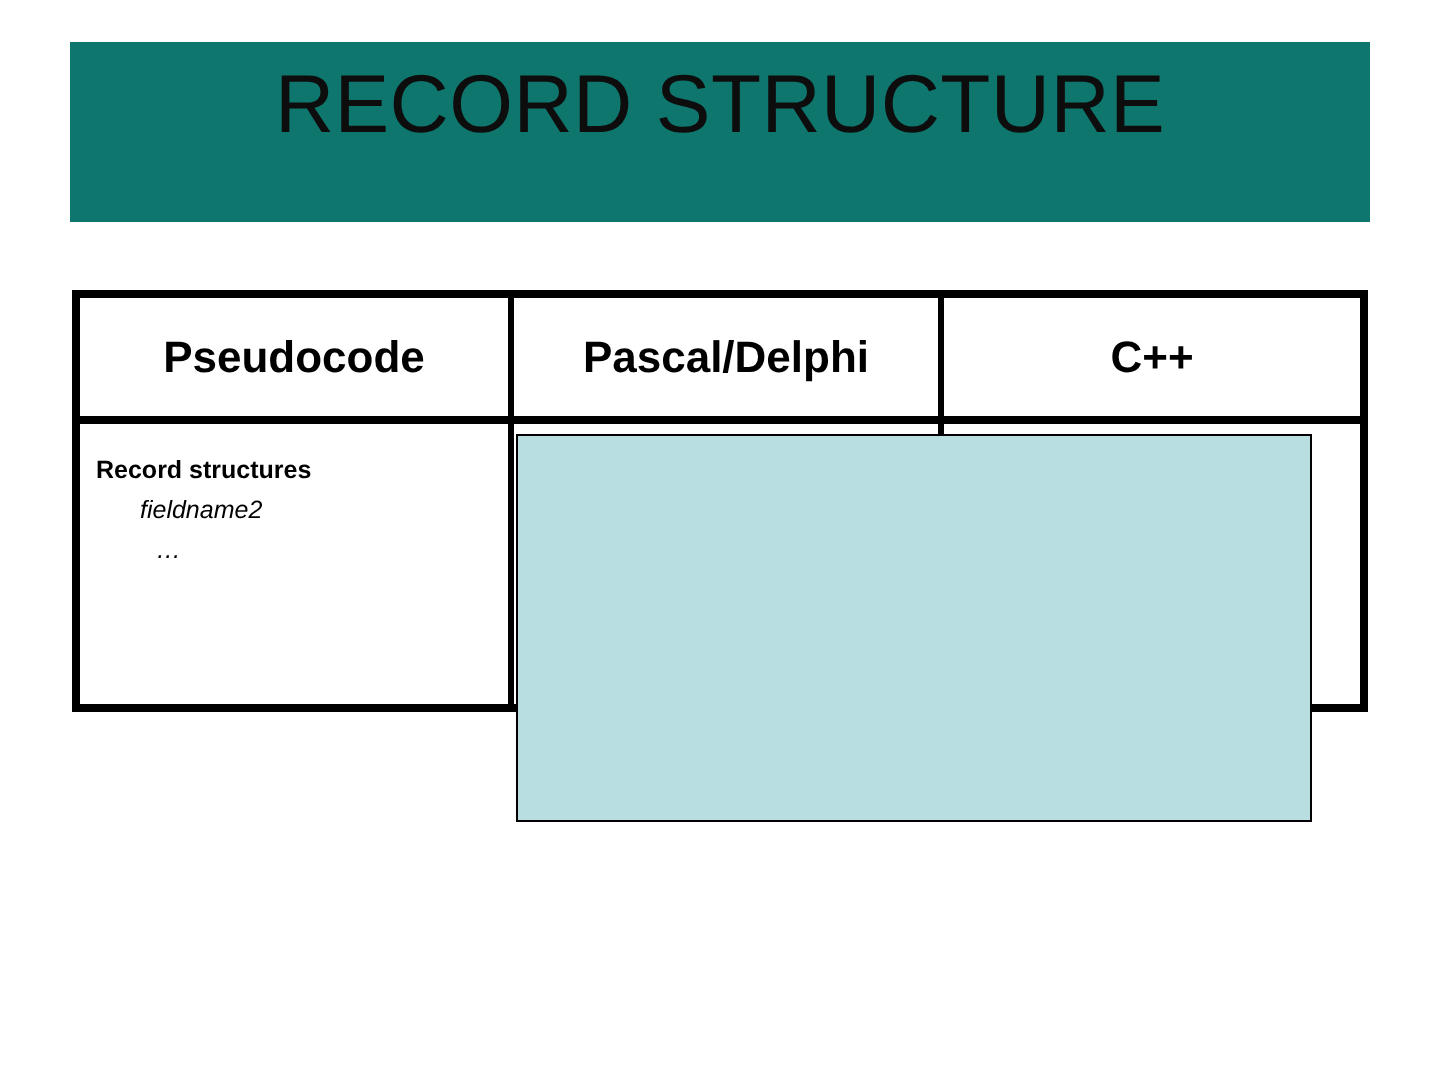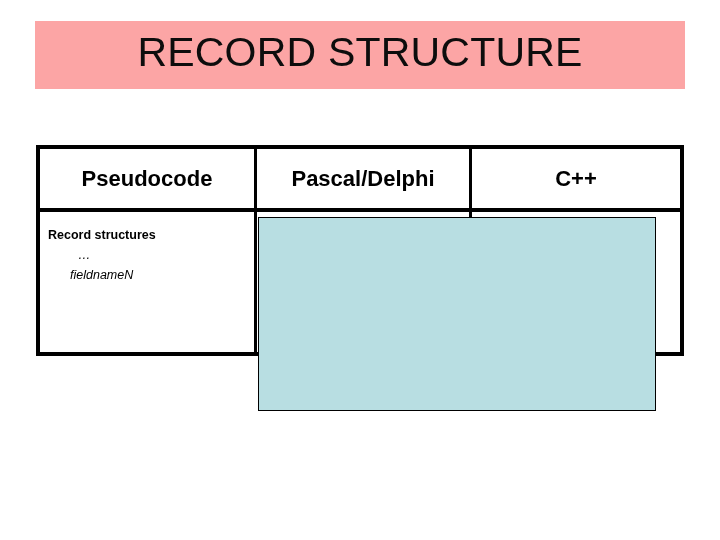--- a/index.html
+++ b/index.html
@@ -15,22 +15,22 @@
     font-family: "Liberation Sans", sans-serif;
     -webkit-font-smoothing: none;
   }
 
   
   #title-banner {
     position: absolute;
     left: 35px;
     top: 21px;
     width: 650px;
-    height: 68px;
-    background: #fca5a5;
+    height: 90px;
+    background: #0f766e;
     box-sizing: border-box;
     padding-left: 30px;
   }
   #slide-title {
     position: absolute;
     left: 0;
     top: 0;
     width: 650px;
     height: 62px;
     display: flex;
@@ -158,19 +158,19 @@
   <div class="tbl-divider col2"></div>
 
   <div class="col-header" id="header-pascal">Pascal/Delphi</div>
 
   <div class="col-header" id="header-pseudocode">Pseudocode</div>
 
   <div class="col-header" id="header-cpp">C++</div>
 
   <div id="pseudocode-cell">
     <div class="pc-line bold">Record structures</div>
+    <div class="pc-line italic indent">fieldname2</div>
     <div class="pc-line italic indent-s">…</div>
-    <div class="pc-line italic indent">fieldnameN</div>
   </div>
 
 </div>
 
 <div id="code-placeholder-box"></div>
 
 </body></html>

